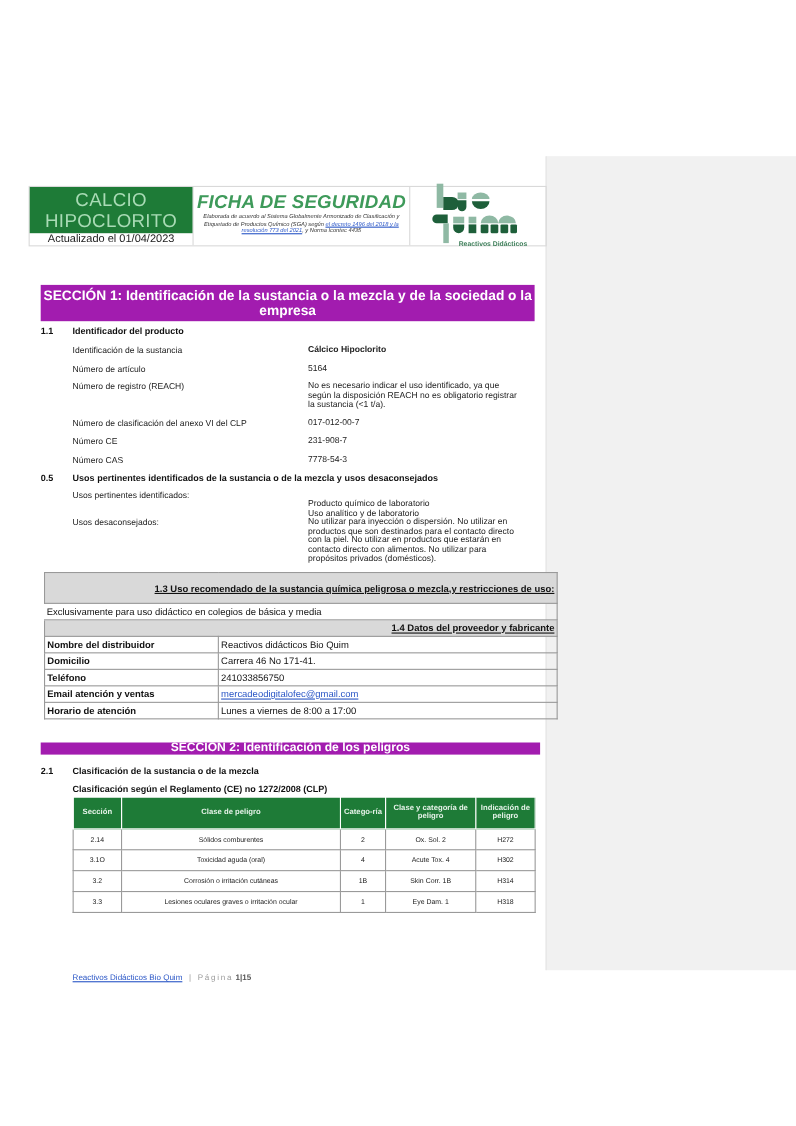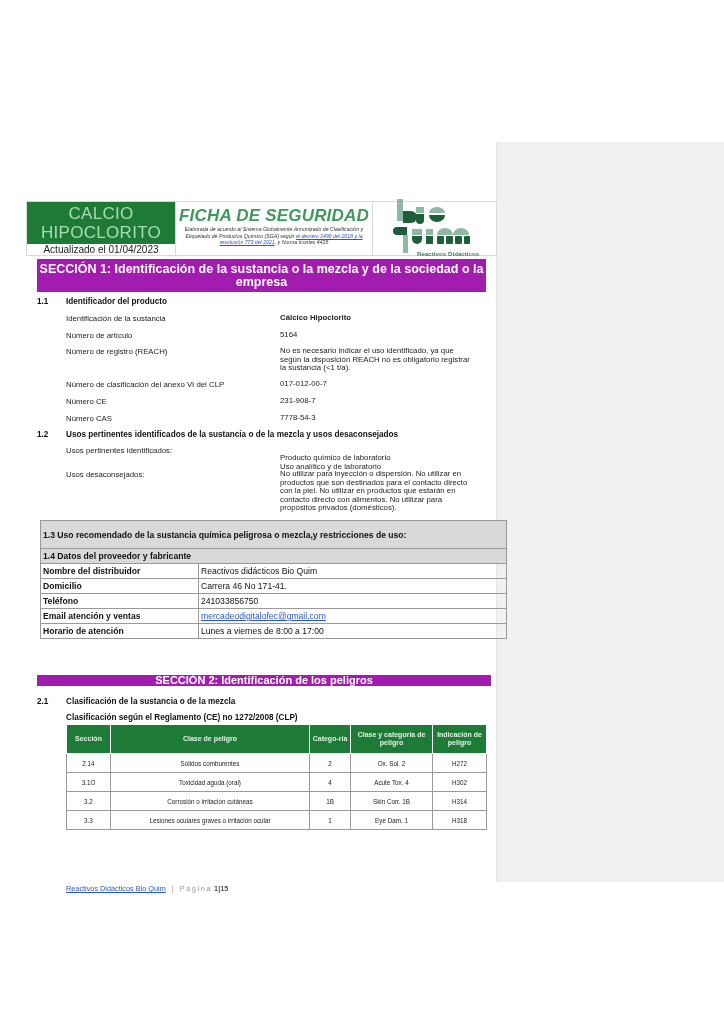--- a/index.html
+++ b/index.html
@@ -7,21 +7,21 @@
     width: 724px; height: 1024px; background: #ffffff; position: relative; overflow: hidden;
     font-family: "Liberation Sans", sans-serif; color: #111;
   }
   .comment-margin {
     position: absolute; left: 496px; top: 142px; width: 228px; height: 740px;
     background: #f1f1f1; border-left: 1px solid #e4e4e4;
   }
   
   .header {
     position: absolute; left: 26px; top: 169px; width: 471px; height: 55px;
-    border: 1px solid #d9d9d9; display: flex; box-sizing: border-box; margin-top: 32px;
+    border: 1px solid #d9d9d9; display: flex; box-sizing: border-box;
   }
   .hdr-left { width: 148px; border-right: 1px solid #d9d9d9; display: flex; flex-direction: column; }
   .hdr-title {
     background: #1e7b37; color: #a9dbb5; height: 56px; display: flex; align-items: center; justify-content: center;
     text-align: center; font-size: 17px; line-height: 19px; letter-spacing: 0.3px;
   }
   .hdr-updated { flex: 1; display: flex; align-items: center; justify-content: center; font-size: 10px; color: #222; }
   .hdr-mid { width: 196px; border-right: 1px solid #d9d9d9; text-align: center; padding-top: 4px; font-style: italic; }
   .hdr-ficha { color: #3e9a5a; font-size: 17px; font-weight: bold; letter-spacing: 0.2px; line-height: 19px; }
   .hdr-desc { font-size: 5.2px; line-height: 6.6px; color: #333; padding: 1px 8px 0; }
@@ -36,21 +36,21 @@
   .sec2 { left: 37px; top: 675px; width: 454px; height: 11px; font-size: 11px; line-height: 11px; }
 
   .subhead { position: absolute; font-size: 8.2px; font-weight: bold; }
   .subnum { position: absolute; left: 37px; font-size: 8.2px; font-weight: bold; }
   .row-l { position: absolute; left: 66px; font-size: 7.8px; color: #222; }
   .row-r { position: absolute; left: 280px; font-size: 7.8px; color: #222; line-height: 8.6px; width: 210px; }
 
   
   .t13 { position: absolute; left: 40px; top: 520px; width: 467px; border-collapse: collapse; font-size: 8.6px; }
   .t13 td { border: 1px solid #999; padding: 0 2px; height: 15px; box-sizing: border-box; }
-  .t13 .gray { background: #d9d9d9; font-weight: bold; text-align: left; }
+  .t13 .gray { background: #d9d9d9; font-weight: bold; text-align: right; text-decoration: underline; }
   .t13 .k { font-weight: bold; width: 158px; }
   .t13 a { color: #2a56c6; text-decoration: underline; }
 
   
   .clp { position: absolute; left: 66px; top: 724px; width: 421px; border-collapse: collapse; font-size: 6.3px; text-align: center; }
   .clp th { background: #1e7b37; color: #e5f2e8; font-weight: bold; height: 26px; border: 1px solid #ffffff; font-size: 7px; line-height: 8px; }
   .clp td { border: 1px solid #9a9a9a; height: 16px; color: #222; }
 
   .footer { position: absolute; left: 66px; top: 884px; font-size: 7.3px; color: #999; }
   .footer a { color: #2a56c6; text-decoration: underline; }
@@ -123,36 +123,39 @@
 
 <div class="row-l" style="top:380px">Número de clasificación del anexo VI del CLP</div>
 <div class="row-r" style="top:380px">017-012-00-7</div>
 
 <div class="row-l" style="top:397px">Número CE</div>
 <div class="row-r" style="top:397px">231-908-7</div>
 
 <div class="row-l" style="top:414px">Número CAS</div>
 <div class="row-r" style="top:414px">7778-54-3</div>
 
-<div class="subnum" style="top:430px">1.2</div>
+<div class="subnum" style="top:430px">0.5</div>
 <div class="subhead" style="left:66px;top:430px">Usos pertinentes identificados de la sustancia o de la mezcla y usos desaconsejados</div>
 
 <div class="row-l" style="top:446px">Usos pertinentes identificados:</div>
 <div class="row-r" style="top:454px">
   <div>Producto químico de laboratorio</div>
   <div>Uso analítico y de laboratorio</div>
 </div>
 
 <div class="row-l" style="top:470px">Usos desaconsejados:</div>
 <div class="row-r" style="top:470px;width:200px">No utilizar para inyección o dispersión. No utilizar en productos que son destinados para el contacto directo con la piel. No utilizar en productos que estarán en contacto directo con alimentos. No utilizar para propósitos privados (domésticos).</div>
 
 <table class="t13">
   <tbody>
       <tr>
         <td colspan="2" class="gray" style="height:28px">1.3 Uso recomendado de la sustancia química peligrosa o mezcla,y restricciones de uso:</td>
+      </tr>
+  <tr>
+        <td colspan="2" style="border-left:none">Exclusivamente para uso didáctico en colegios de básica y media</td>
       </tr>
   <tr>
         <td colspan="2" class="gray">1.4 Datos del proveedor y fabricante</td>
       </tr>
   <tr>
         <td class="k">Nombre del distribuidor</td>
         <td>Reactivos didácticos Bio Quim</td>
       </tr>
   <tr>
         <td class="k">Domicilio</td>

